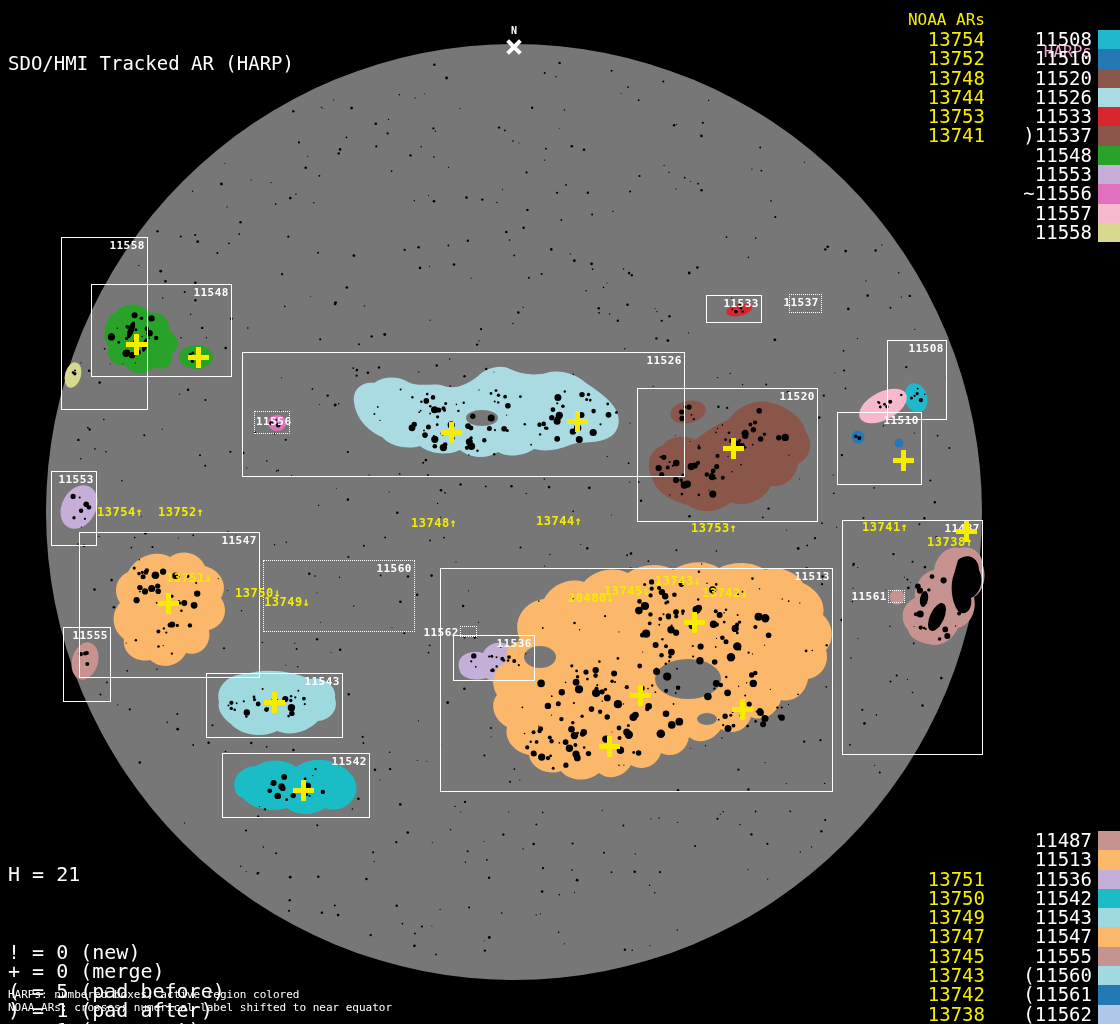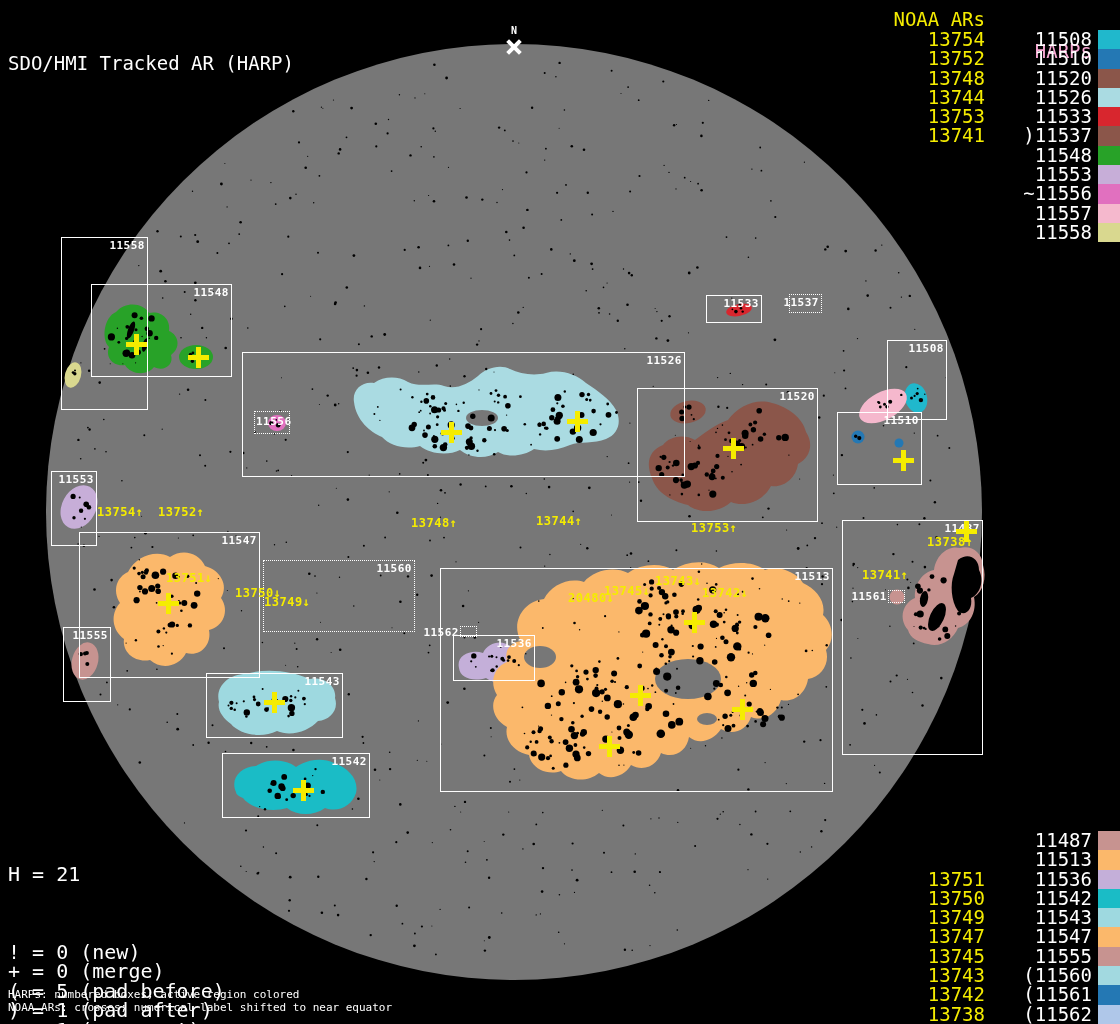--- a/index.html
+++ b/index.html
@@ -21,21 +21,21 @@
   #title-block{position:absolute;left:8px;top:6px;color:#fff;font-size:19px;line-height:23px;white-space:pre;}
   #north{position:absolute;left:498px;top:25px;width:32px;text-align:center;color:#fff;}
   #north .n-label{font-size:10px;font-weight:bold;line-height:11px;}
   .x-mark{position:absolute;left:7px;top:13px;width:18px;height:18px;}
   .x-mark i{position:absolute;left:0;top:7px;width:18px;height:4px;background:#fff;display:block;}
   .x-mark i:first-child{transform:rotate(45deg);}
   .x-mark i:last-child{transform:rotate(-45deg);}
   .legend{position:absolute;left:890px;width:230px;}
   #legend-top{top:10px;}
   #legend-bottom{top:831px;}
-  .legend-header{display:flex;height:20px;font-size:19px;line-height:19px;}
+  .legend-header{display:flex;height:20px;font-size:16px;line-height:19px;}
   .lh-noaa{width:95px;text-align:right;color:var(--noaa);}
   .lh-harp{width:107px;text-align:right;color:#f9a8d4;margin-top:32px;}
   .legend-row{display:flex;height:19.3px;align-items:center;font-size:19px;line-height:19.3px;}
   .l-noaa{width:95px;text-align:right;color:var(--noaa);}
   .l-harp{width:107px;text-align:right;color:#fff;white-space:pre;}
   .l-swatch{width:22px;height:19.3px;margin-left:6px;}
   #stats{position:absolute;left:8px;top:826px;color:#fff;font-size:20px;line-height:19.4px;white-space:pre;}
   #stats .h-line{margin-bottom:20px;}
   #footnotes{position:absolute;left:8px;top:989px;color:#fff;font-size:11px;line-height:12.5px;white-space:pre;}
 </style>
@@ -1325,21 +1325,21 @@
     <div class="cross" style="left: 684px; top: 612px;"></div>
     <div class="cross" style="left: 630px; top: 685px;"></div>
     <div class="cross" style="left: 732px; top: 699px;"></div>
     <div class="cross" style="left: 599px; top: 736px;"></div>
     <div class="cross" style="left: 956px; top: 521px;"></div>
     <div class="ar-label" style="left: 97px; top: 505px;">13754↑</div>
     <div class="ar-label" style="left: 158px; top: 505px;">13752↑</div>
     <div class="ar-label" style="left: 411px; top: 516px;">13748↑</div>
     <div class="ar-label" style="left: 536px; top: 514px;">13744↑</div>
     <div class="ar-label" style="left: 691px; top: 521px;">13753↑</div>
-    <div class="ar-label" style="left: 862px; top: 520px; margin-top: 48px;">13741↑</div>
+    <div class="ar-label" style="left: 862px; top: 520px;">13741↑</div>
     <div class="ar-label" style="left: 927px; top: 535px;">13738↑</div>
     <div class="ar-label" style="left: 130px; top: 571px; margin-left: 36px;">13751↓</div>
     <div class="ar-label" style="left: 235px; top: 586px;">13750↓</div>
     <div class="ar-label" style="left: 264px; top: 595px;">13749↓</div>
     <div class="ar-label" style="left: 568px; top: 591px;">20480↓</div>
     <div class="ar-label" style="left: 604px; top: 584px;">13745↓</div>
     <div class="ar-label" style="left: 655px; top: 574px;">13743↓</div>
     <div class="ar-label" style="left: 702px; top: 586px;">13742↓</div>
   </div>
 

